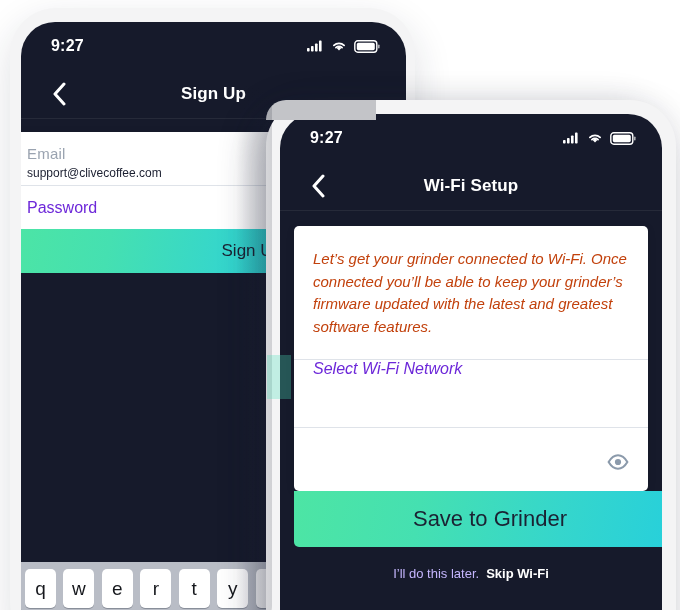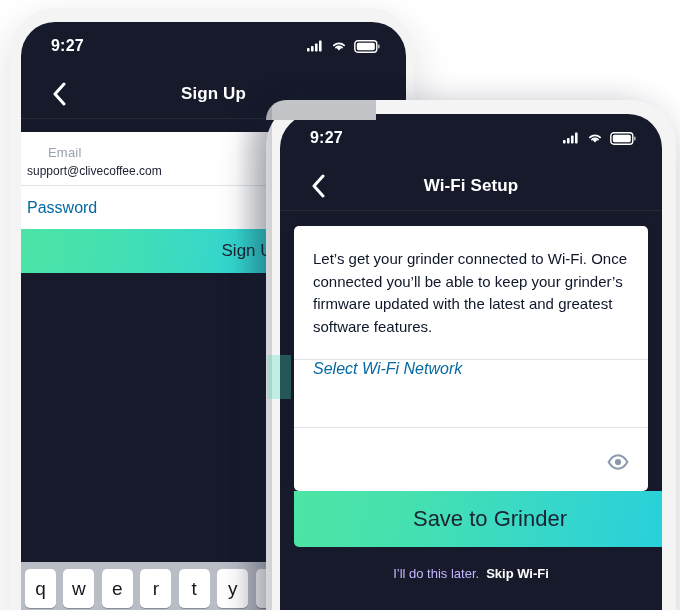--- a/index.html
+++ b/index.html
@@ -159,34 +159,33 @@
     position: relative;
     padding: 0 20px;
     box-sizing: border-box;
   }
   .row-divider {
     height: 1px;
     background: #dfe3e9;
     margin: 0 0px;
   }
   .field-label {
-    font-size: 13px;
+    font-size: 15px;
     color: #9aa3b0;
     letter-spacing: 0.2px;
     padding-top: 13px;
-    margin-left: 21px;
   }
   .field-value {
     font-size: 12px;
     color: #1b1f30;
     padding-top: 4px;
   }
   .field-placeholder {
     font-size: 16px;
-    color: #0369a1;
+    color: #6d28d9;
   }
 
   
   .cta {
     position: absolute;
     color: #1b2233;
     font-size: 17px;
     display: flex;
     align-items: center;
     background: linear-gradient(100deg, #4de5a4 0%, #45e0b1 32%, #35d6cc 68%, #25cfdd 100%);
@@ -229,21 +228,22 @@
   .p2-card {
     left: 14px;
     top: 112px;
     width: 354px;
     height: 265px;
   }
   .p2-blurb {
     padding: 22px 19px 21px 19px;
     font-size: 15px;
     line-height: 22.5px;
-    color: #0f172a;
+    color: #c2410c;
+    font-style: italic;
   }
   .p2-row {
     height: 67px;
     display: flex;
     align-items: flex-start;
     padding: 0 19px;
     box-sizing: border-box;
     position: relative;
     font-style: italic;
   }

